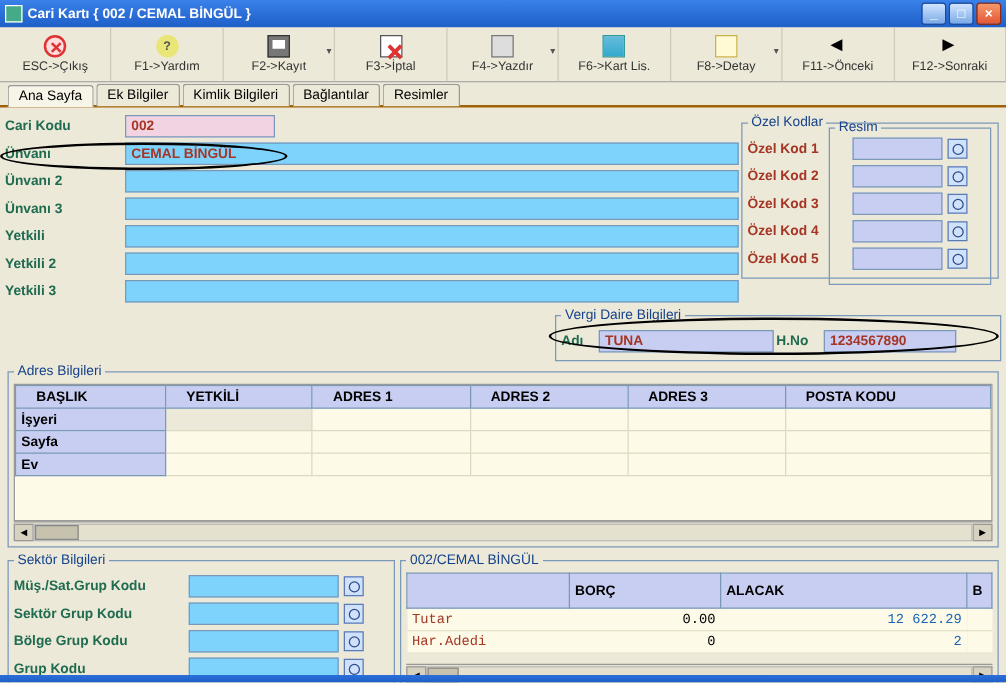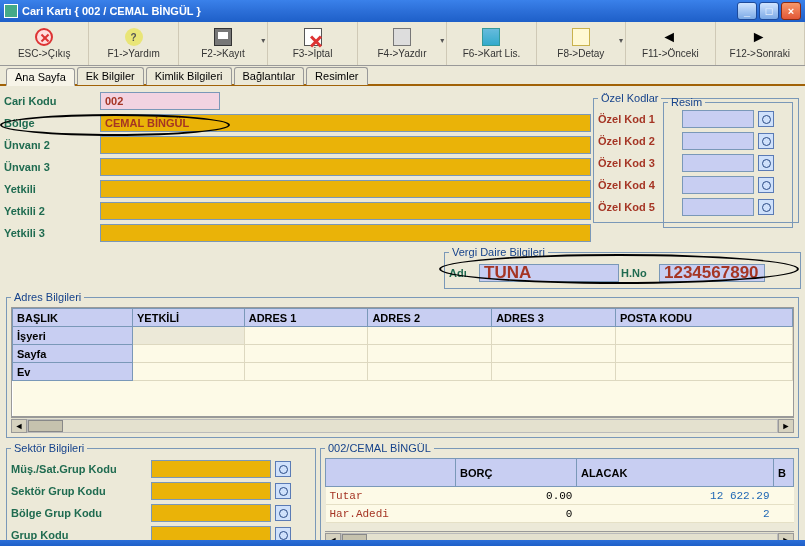--- a/index.html
+++ b/index.html
@@ -92,41 +92,41 @@
 .tab.active { background:#f7f4e8; font-weight:normal; top:2px; border-bottom:1px solid #f7f4e8;}
 .content { position:relative; padding:4px; }
 fieldset { border:1px solid #7a98b8; padding:4px 4px 4px 4px; margin:2px; }
 legend { color:#15428b; font-size:11px; padding:0 3px;}
 .row { display:flex; align-items:center; height:22px; }
 .lbl { width:96px; color:#1f6b50; font-weight:bold; font-size:11px; }
 .fld {
   flex:1;
   height:18px;
   border:1px solid #7a98b8;
-  background:#eab308;
+  background:#7dd3fc;
   padding:1px 4px;
   font-size:11px;
   color:#a53524;
   font-weight:bold;
 }
 .fld.pink { background:#f2d3e1; }
 .topgrid { display:flex; }
 .leftcol { flex:1; }
 .rightcol { width:210px; }
 .ozrow{ display:flex;align-items:center;height:22px;}
 .ozlbl{ width:84px;color:#a53524;font-weight:bold;}
 .ozfld{ width:72px;height:18px;border:1px solid #7a98b8;background:#c8cef2;margin-right:4px;}
 .vergi-group { margin-top:2px; position:relative;}
 .vergi-row{display:flex;align-items:center;height:22px; gap:2px;}
 .vergi-row .vl{ color:#1f6b50; font-weight:bold; width:28px;}
-.vergi-row input{ height:18px; border:1px solid #7a98b8;background:#c8cef2;color:#a53524;font-weight:bold;font-size:17px;padding:1px 4px;}
+.vergi-row input{ height:18px; border:1px solid #7a98b8;background:#c8cef2;color:#a53524;font-weight:bold;font-size:11px;padding:1px 4px;}
 .ellipse-annot{position:absolute;border:2px solid #000;border-radius:50%;pointer-events:none;}
 .adres-group{margin-top:2px;}
 .grid { width:100%; border-collapse:collapse; background:#fff;}
-.grid th{background:#c8cef2;border:1px solid #7a98b8;text-align:left;padding:2px 4px;font-size:11px;color:#000;height:18px;}
+.grid th{background:#c8cef2;border:1px solid #7a98b8;text-align:left;padding:2px 16px;font-size:11px;color:#000;height:18px;}
 .grid th.first{width:120px;}
 .grid td{border:1px solid #ddd8c0;padding:2px 4px;font-size:11px;height:18px;background:#fdfae7;}
 .grid td.rowhdr{background:#c8cef2;color:#000;font-weight:bold;border:1px solid #7a98b8;}
 .grid-scroll{height:110px;overflow:hidden;border:1px solid #999;background:#fdfae7;position:relative;}
 .hscroll{height:16px;background:#e4e1cf;border-top:1px solid #999;display:flex;align-items:center;}
 .hscroll .arrow{width:16px;height:14px;background:#d6d2bf;border:1px solid #999;display:flex;align-items:center;justify-content:center;cursor:pointer;font-size:9px;}
 .hscroll .track{flex:1;height:14px;background:#e4e1cf;border:1px solid #bbb;position:relative;}
 .hscroll .thumb{position:absolute;left:0;top:0;height:12px;width:35px;background:#c6c2ae;border:1px solid #888;}
 .bottom{display:flex;margin-top:2px;}
 .sektor{width:310px;}
@@ -207,21 +207,21 @@
 
 <div class="content">
   <div class="topgrid" style="position:relative;">
 
     <div class="leftcol" style="position:relative;">
       <div class="row">
         <div class="lbl">Cari Kodu</div>
         <input class="fld pink" style="width: 120px; flex: 0 0 auto;" value="002">
       </div>
       <div class="row">
-        <div class="lbl">Bölge</div>
+        <div class="lbl">Ünvanı</div>
         <input class="fld" value="CEMAL BİNGÜL" style="">
       </div>
       <div class="row">
         <div class="lbl">Ünvanı 2</div>
         <input class="fld" value="" style="">
       </div>
       <div class="row">
         <div class="lbl">Ünvanı 3</div>
         <input class="fld" value="" style="">
       </div>

